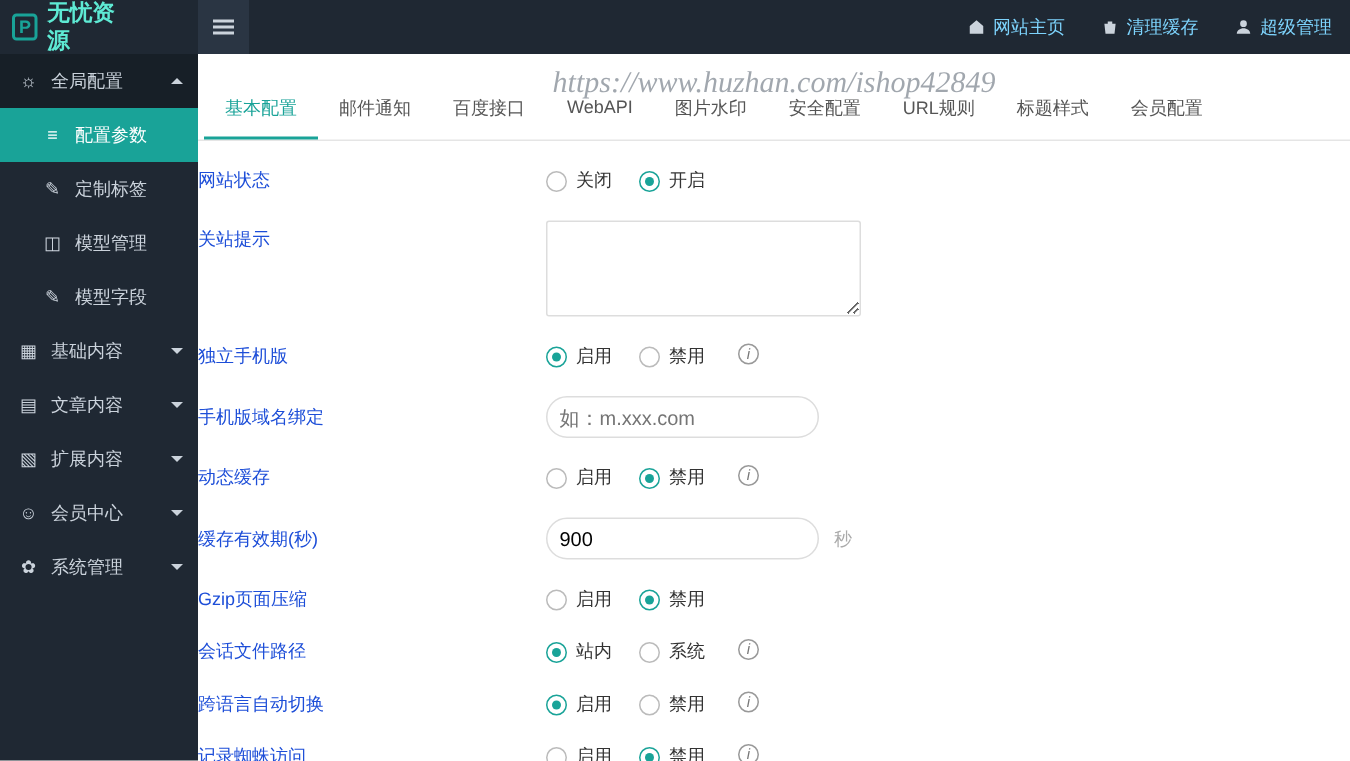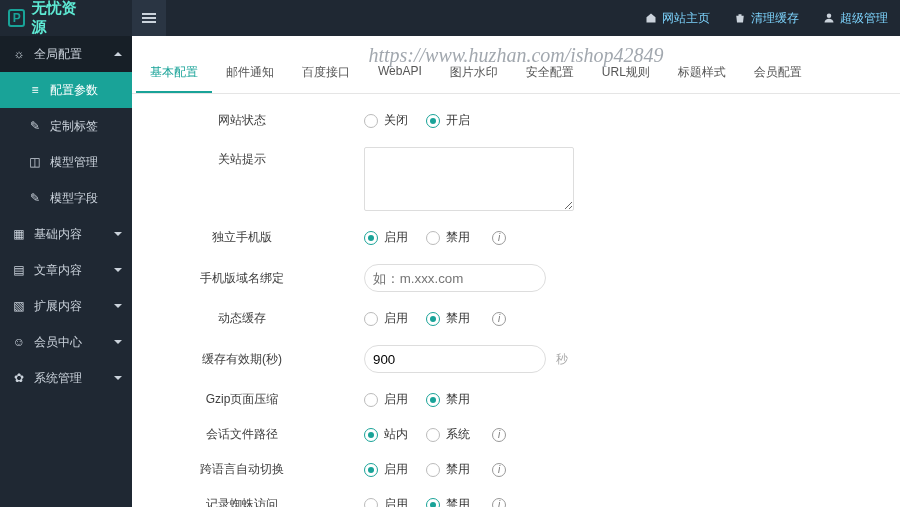--- a/index.html
+++ b/index.html
@@ -25,22 +25,22 @@
 .caret.down { border-top: 4px solid #cbd3dc; }
 .caret.up { border-bottom: 4px solid #cbd3dc; }
 .main { position: absolute; top: 36px; left: 132px; right: 0; bottom: 0; background: #fff; overflow: auto; }
 .watermark { position: absolute; top: 8px; left: 50%; transform: translateX(-50%); color: rgba(110,120,130,0.65); font-size: 20px; font-family: Georgia, serif; font-style: italic; pointer-events: none; z-index: 5; }
 .tabs { display: flex; border-bottom: 1px solid #e5e5e5; padding: 0 4px; margin-top: 18px; }
 .tab { padding: 10px 14px; color: #555; cursor: pointer; border-bottom: 2px solid transparent; }
 .tab.active { color: #19a398; border-bottom-color: #19a398; }
 .form { padding: 18px 16px 30px 0; }
 .row { display: flex; align-items: center; margin-bottom: 18px; }
 .row.ta { align-items: flex-start; }
-.lbl { width: 232px; text-align: center; padding-right: 12px; color: #404040; }
-.radios { display: flex; align-items: center; }
+.lbl { width: 232px; text-align: left; padding-right: 12px; color: #1d4ed8; }
+.radios { display: flex; }
 .radio { display: flex; align-items: center; margin-right: 18px; cursor: pointer; }
 .rdot { width: 14px; height: 14px; border: 1px solid #bbb; border-radius: 50%; margin-right: 6px; position: relative; }
 .radio.sel .rdot { border-color: #19a398; }
 .radio.sel .rdot:after { content: ""; position: absolute; top: 3px; left: 3px; width: 6px; height: 6px; background: #19a398; border-radius: 50%; }
 .info { width: 14px; height: 14px; border: 1px solid #999; border-radius: 50%; display: inline-flex; align-items: center; justify-content: center; font-size: 10px; color: #777; margin-left: 4px; font-style: italic; }
 textarea.fld { width: 210px; height: 64px; border: 1px solid #ddd; border-radius: 2px; padding: 6px; resize: both; font-family: inherit; }
 input.fld { width: 182px; height: 28px; border: 1px solid #ddd; border-radius: 14px; padding: 0 8px; font-family: inherit; }
 .unit { color: #aaa; margin-left: 10px; }
 </style>
 </head>

